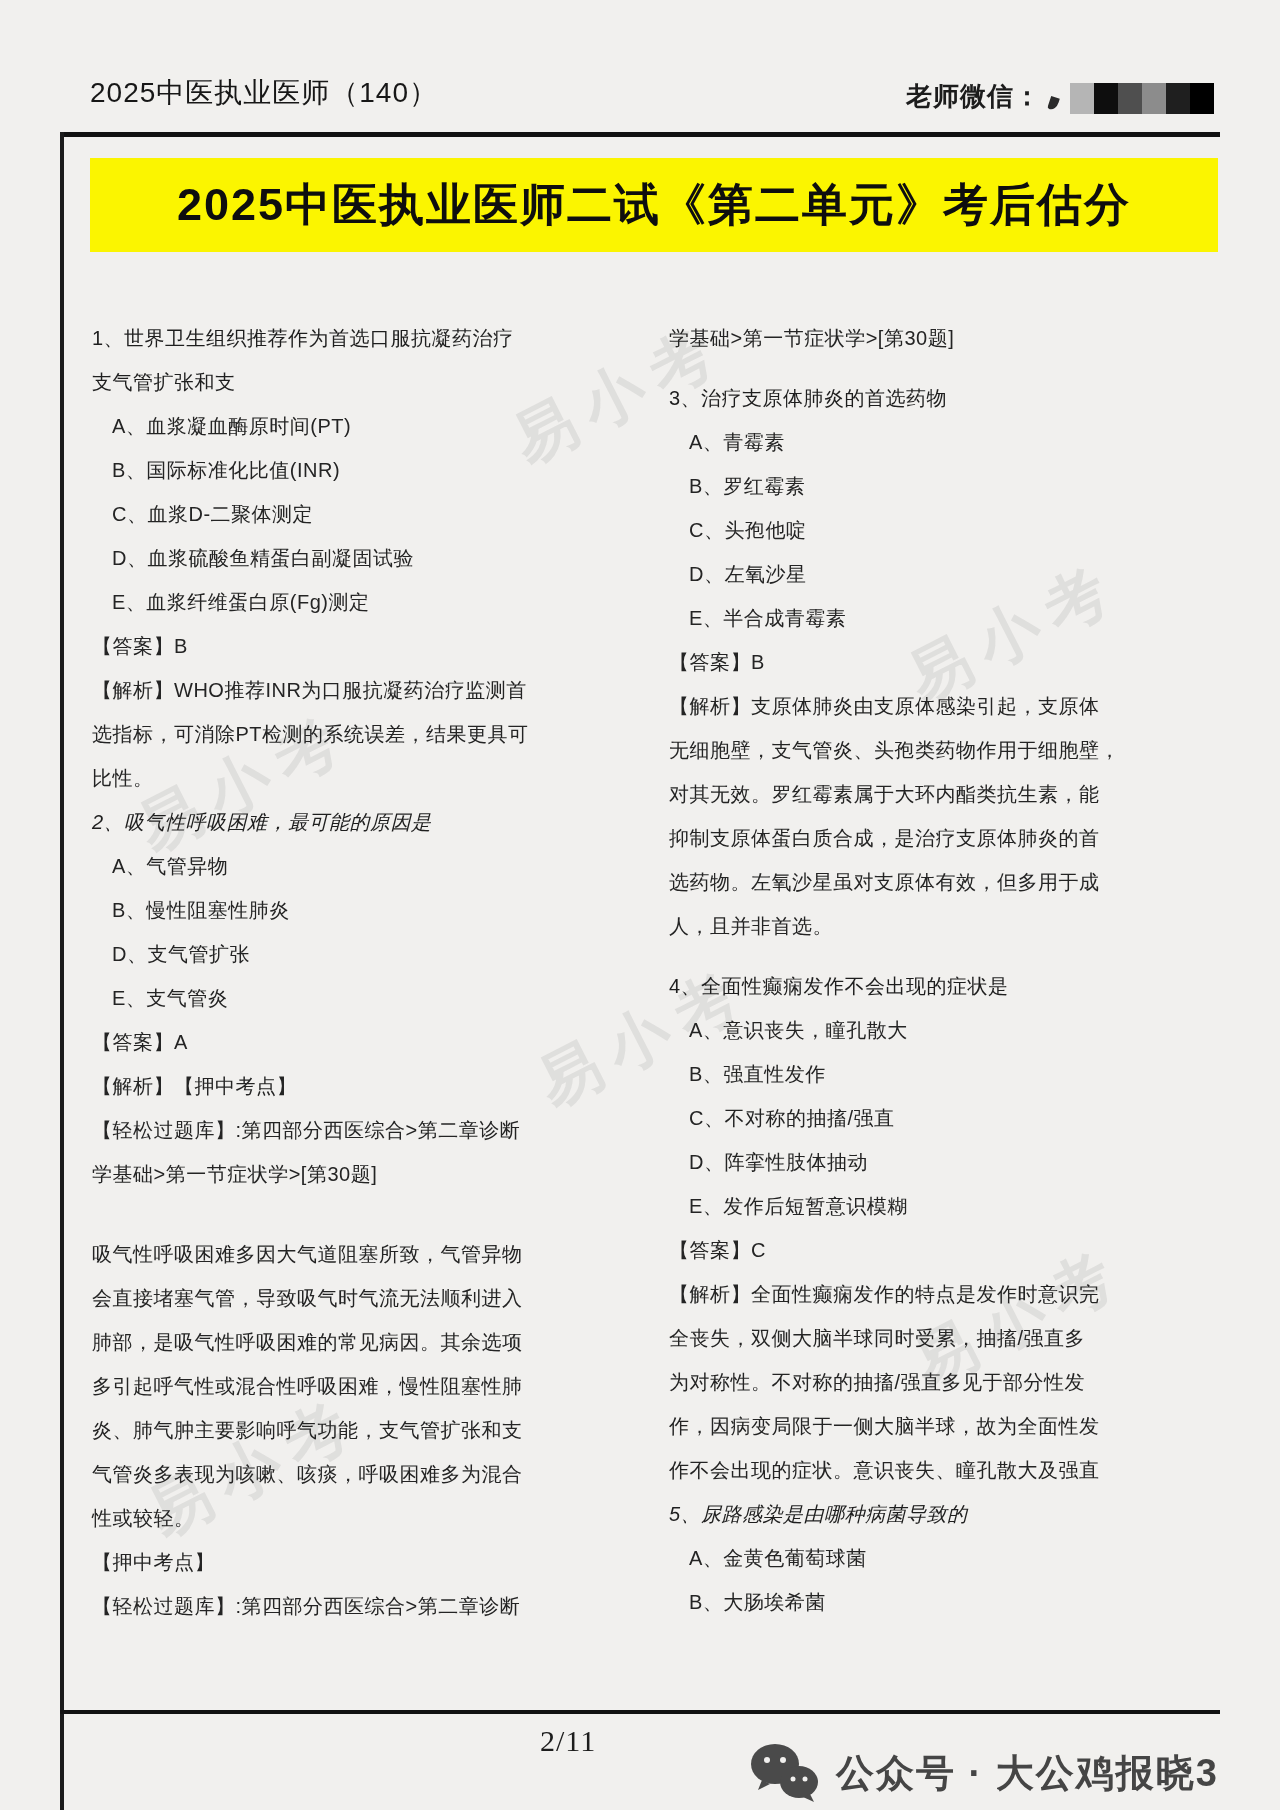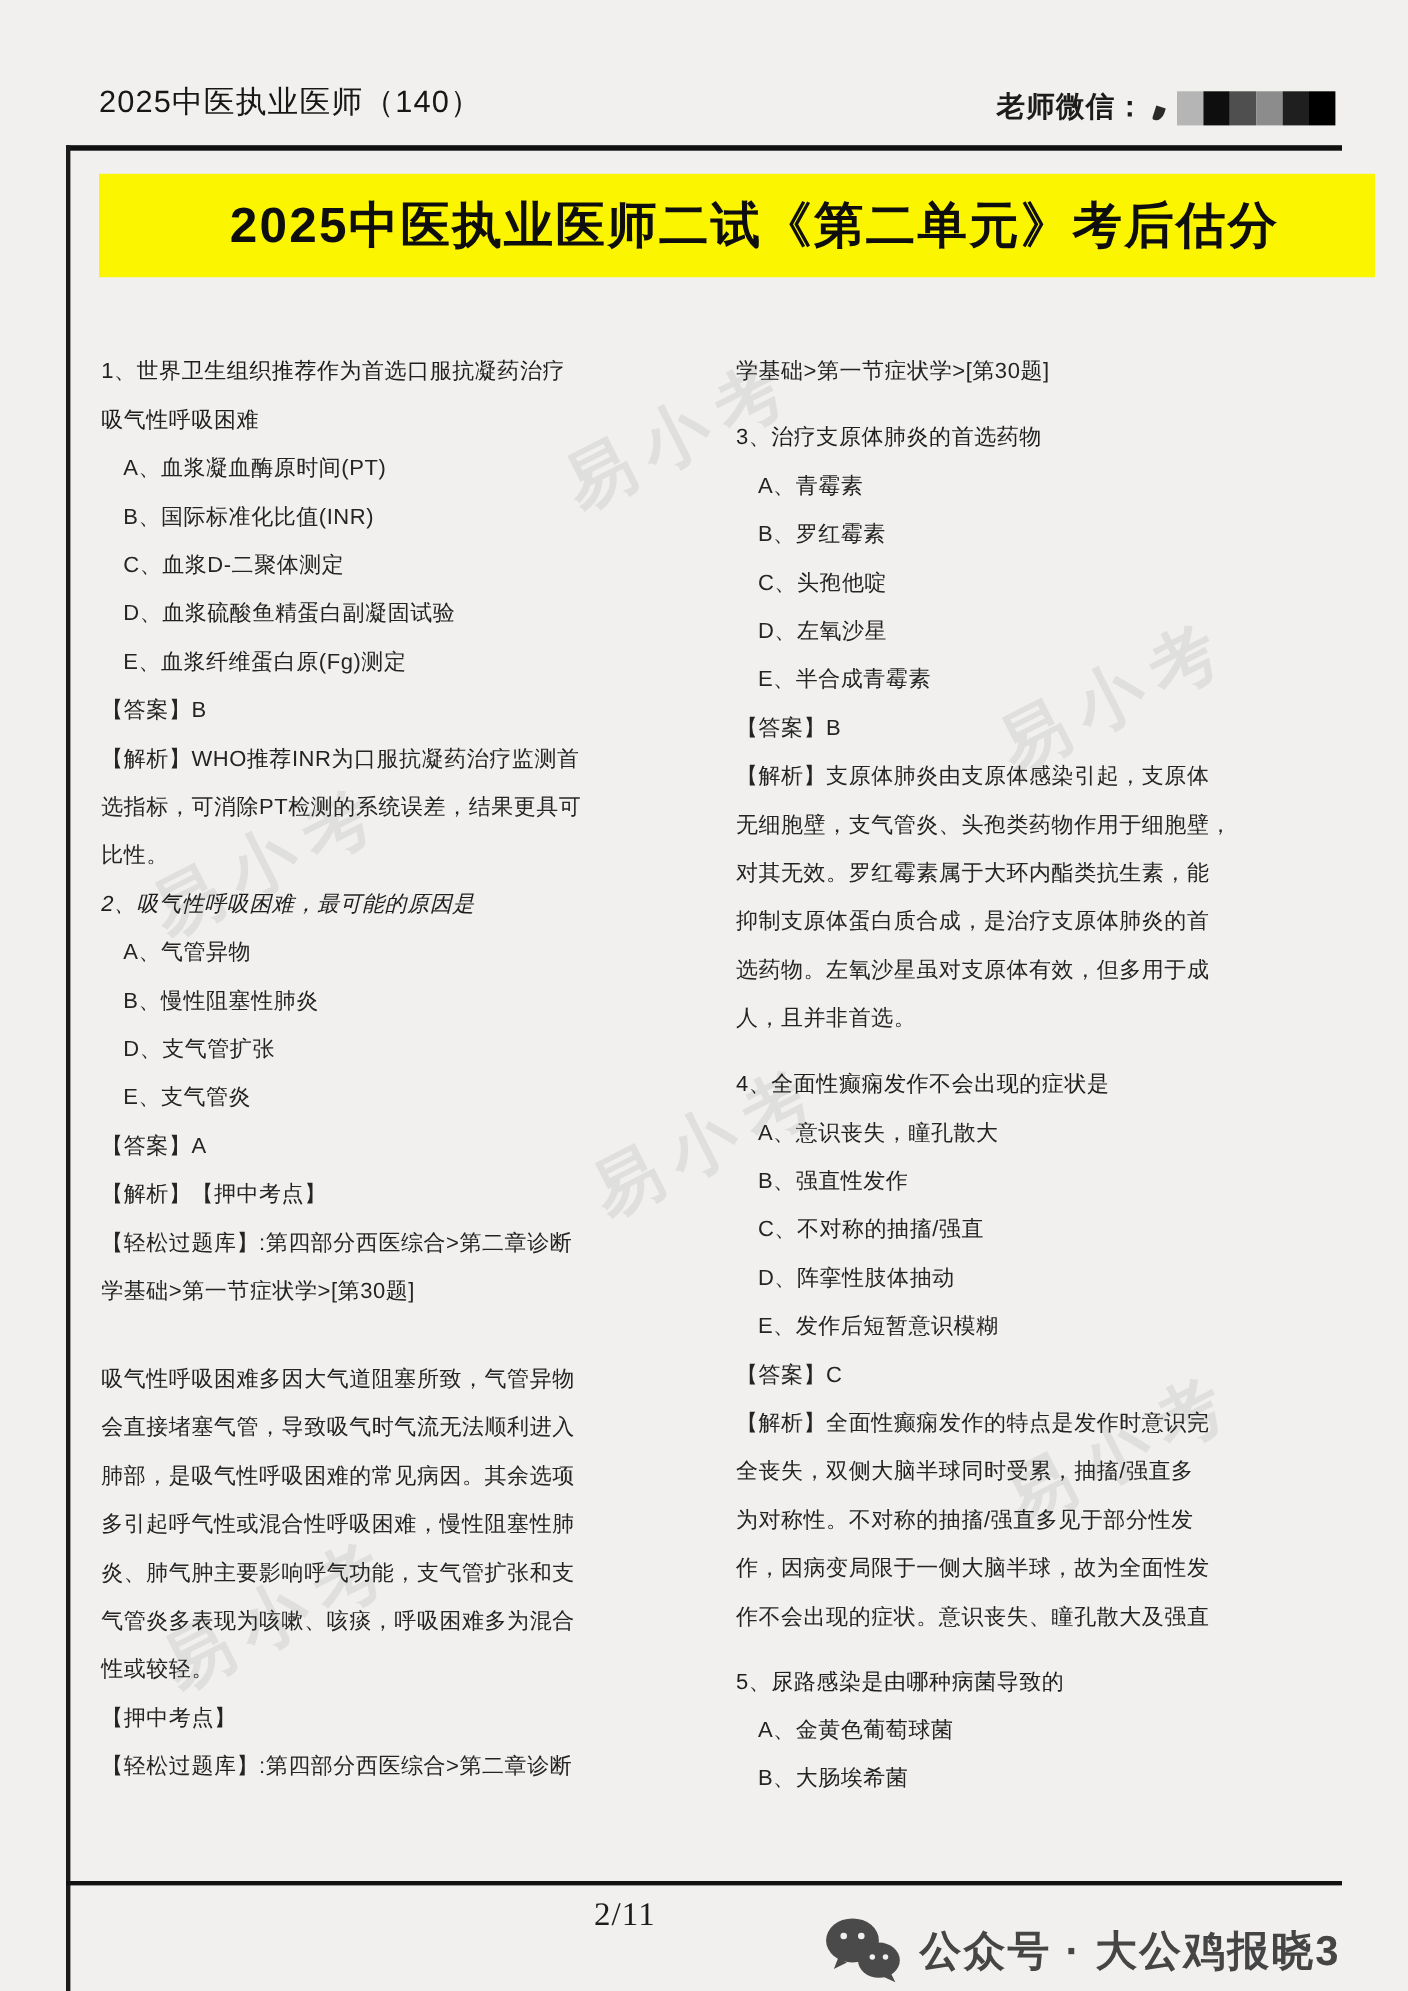--- a/index.html
+++ b/index.html
@@ -85,34 +85,34 @@
       <span style="background: rgb(14, 14, 14);"></span>
       <span style="background: rgb(79, 79, 79);"></span>
       <span style="background: rgb(140, 140, 140);"></span>
       <span style="background: rgb(31, 31, 31);"></span>
       <span style="background: rgb(0, 0, 0);"></span>
     </span>
 </div>
 <div class="rule-top"></div>
 <div class="edge-left"></div>
 
-<div class="banner" id="banner" style="background: rgb(251, 245, 0); padding-left: 32px;">
+<div class="banner" id="banner" style="background: rgb(251, 245, 0);">
   <span class="banner-title">2025中医执业医师二试《第二单元》考后估分</span>
 </div>
 
 <div class="wm" style="left:505px;top:352px;">易小考</div>
 <div class="wm" style="left:130px;top:740px;">易小考</div>
 <div class="wm" style="left:900px;top:590px;">易小考</div>
 <div class="wm" style="left:530px;top:995px;">易小考</div>
 <div class="wm" style="left:905px;top:1275px;">易小考</div>
 <div class="wm" style="left:140px;top:1425px;">易小考</div>
 
 <div class="col col-left" id="col-left">
     <div class="line q">1、世界卫生组织推荐作为首选口服抗凝药治疗</div>
-    <div class="line q">吸气性呼吸困难</div>
+    <div class="line q">支气管扩张和支</div>
     <div class="line opt">A、血浆凝血酶原时间(PT)</div>
     <div class="line opt">B、国际标准化比值(INR)</div>
     <div class="line opt">C、血浆D-二聚体测定</div>
     <div class="line opt">D、血浆硫酸鱼精蛋白副凝固试验</div>
     <div class="line opt">E、血浆纤维蛋白原(Fg)测定</div>
     <div class="line ans">【答案】B</div>
     <div class="line ans">【解析】WHO推荐INR为口服抗凝药治疗监测首</div>
     <div class="line ans">选指标，可消除PT检测的系统误差，结果更具可</div>
     <div class="line ans">比性。</div>
     <div class="line q" style=" font-style: italic;">2、吸气性呼吸困难，最可能的原因是</div>
@@ -154,21 +154,21 @@
     <div class="line opt">B、强直性发作</div>
     <div class="line opt">C、不对称的抽搐/强直</div>
     <div class="line opt">D、阵挛性肢体抽动</div>
     <div class="line opt">E、发作后短暂意识模糊</div>
     <div class="line ans">【答案】C</div>
     <div class="line ans">【解析】全面性癫痫发作的特点是发作时意识完</div>
     <div class="line ans">全丧失，双侧大脑半球同时受累，抽搐/强直多</div>
     <div class="line ans">为对称性。不对称的抽搐/强直多见于部分性发</div>
     <div class="line ans">作，因病变局限于一侧大脑半球，故为全面性发</div>
     <div class="line ans">作不会出现的症状。意识丧失、瞳孔散大及强直</div>
-    <div class="line q" style="margin-top: 15px;">5、尿路感染是由哪种病菌导致的</div>
+    <div class="line q" style="margin-top: 0; font-style: italic;">5、尿路感染是由哪种病菌导致的</div>
     <div class="line opt">A、金黄色葡萄球菌</div>
     <div class="line opt">B、大肠埃希菌</div>
   </div>
 
 <div class="rule-bottom"></div>
 <div class="page-num">2/11</div>
 <div class="wechat">
   <span>
     <svg width="74" height="62" viewBox="0 0 74 62">
       <ellipse cx="27" cy="22" rx="24" ry="20" fill="#4a4a4a"></ellipse>

